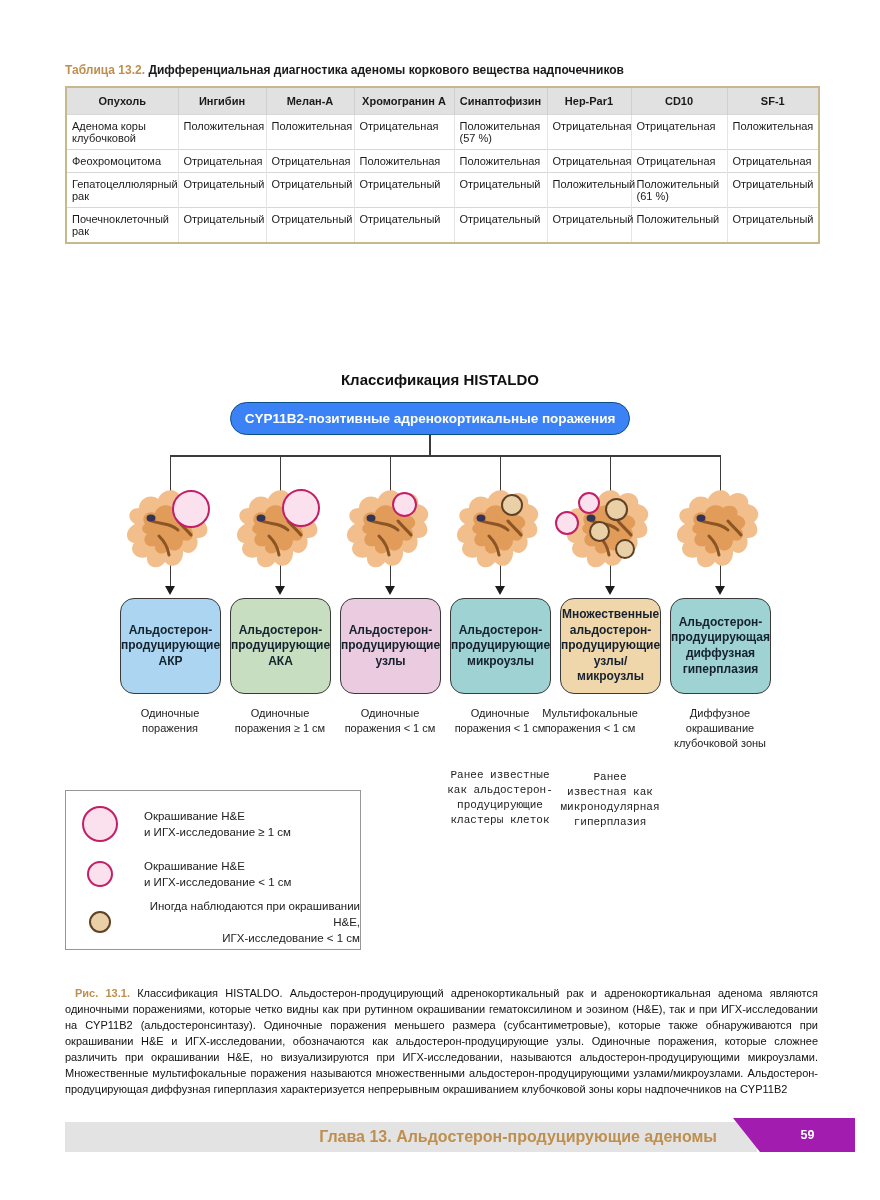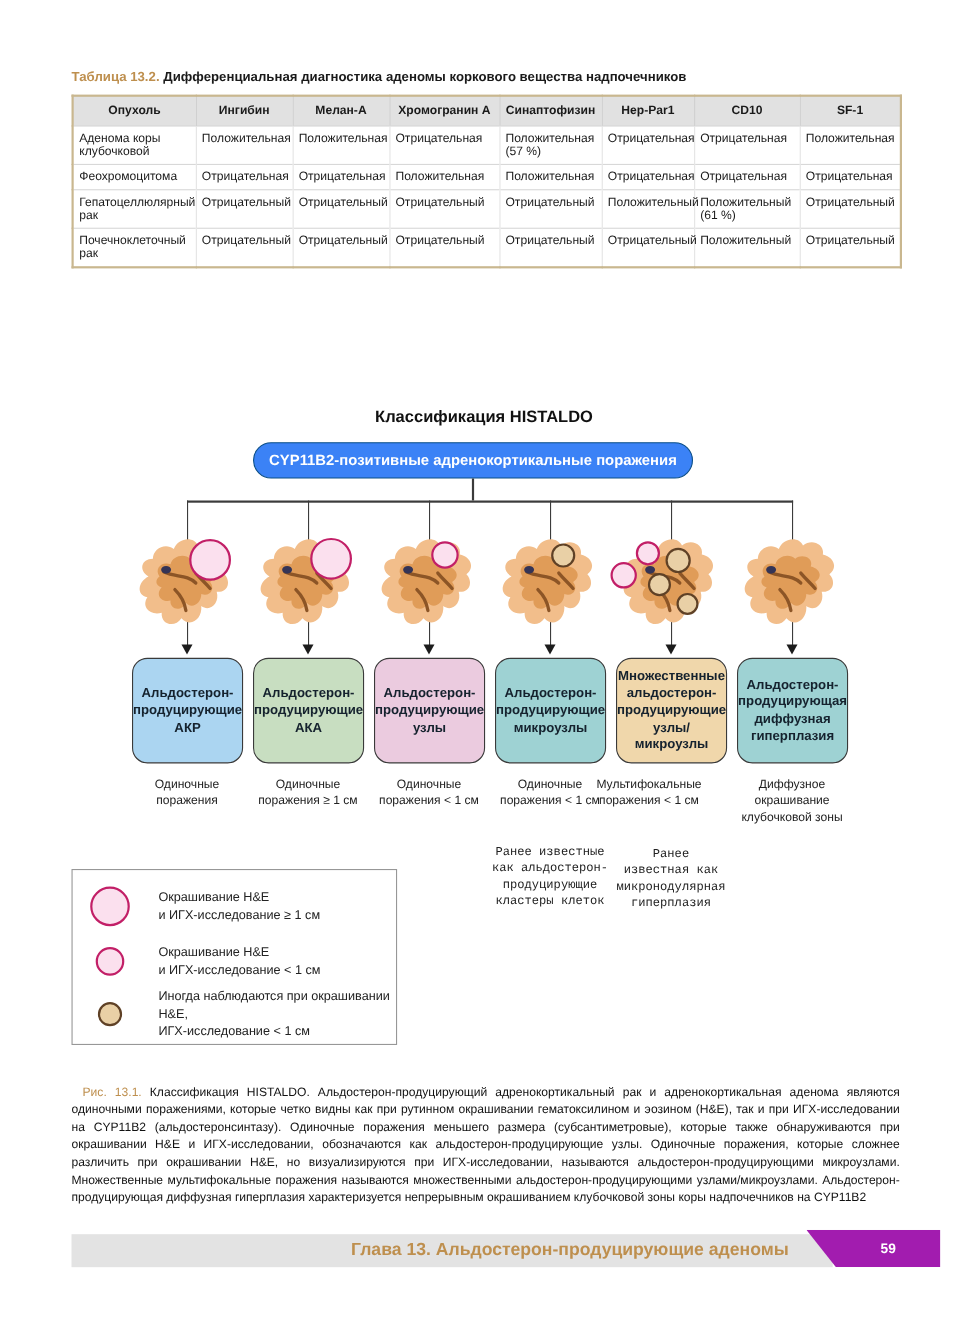--- a/index.html
+++ b/index.html
@@ -45,21 +45,21 @@
   .leg-row{position:absolute;left:12px;display:flex;align-items:center;}
   .leg-circle-wrap{width:44px;display:flex;justify-content:center;flex-shrink:0;}
   .leg-text{font-size:11.5px;line-height:1.4;color:#222;margin-left:22px;}
   .leg-circle{border-radius:50%;box-sizing:border-box;}
   .leg-circle.pink{background:#FBE0EE;border:2.5px solid #C21F67;}
   .leg-circle.tan{background:#E9D0A6;border:2.5px solid #5F4126;}
 
   
   .fig-caption{position:absolute;left:65px;top:986px;width:753px;font-size:11px;
                line-height:1.45;text-align:justify;color:#111;}
-  .fig-label{color:#BE8F4E;font-weight:normal;padding-left:10px;}
+  .fig-label{color:#BE8F4E;font-weight:bold;padding-left:10px;}
 
   
   .footer-bar{position:absolute;left:65px;top:1122px;width:692px;height:30px;background:#E3E3E3;}
   .footer-chapter{position:absolute;right:40px;top:0;height:30px;line-height:30px;
                   font-size:16px;font-weight:bold;color:#BE8F4E;white-space:nowrap;}
   .footer-tab{position:absolute;left:733px;top:1118px;width:122px;height:34px;background:#a21caf;
               clip-path:polygon(0 0,100% 0,100% 100%,27px 100%);}
   .footer-page{position:absolute;left:27px;right:0;top:0;height:34px;line-height:34px;
                text-align:center;color:#fff;font-weight:bold;font-size:12.5px;}
 </style>
@@ -251,21 +251,21 @@
       <span class="leg-text preline">Окрашивание H&amp;E
 и ИГХ-исследование ≥ 1 см</span>
     </div>
     <div class="leg-row" style="top:62px;height:42px;">
       <span class="leg-circle-wrap">
         <span class="leg-circle pink" style="width:26px;height:26px;"></span>
       </span>
       <span class="leg-text preline">Окрашивание H&amp;E
 и ИГХ-исследование &lt; 1 см</span>
     </div>
-    <div class="leg-row" style="top:110px;height:42px;">
+    <div class="leg-row" style="top:110px;height:42px;text-align:right;">
       <span class="leg-circle-wrap">
         <span class="leg-circle tan" style="width:22px;height:22px;"></span>
       </span>
       <span class="leg-text preline">Иногда наблюдаются при окрашивании H&amp;E,
 ИГХ-исследование &lt; 1 см</span>
     </div>
   </div>
 
   <div class="fig-caption">
     <span class="fig-label">Рис. 13.1.</span>

